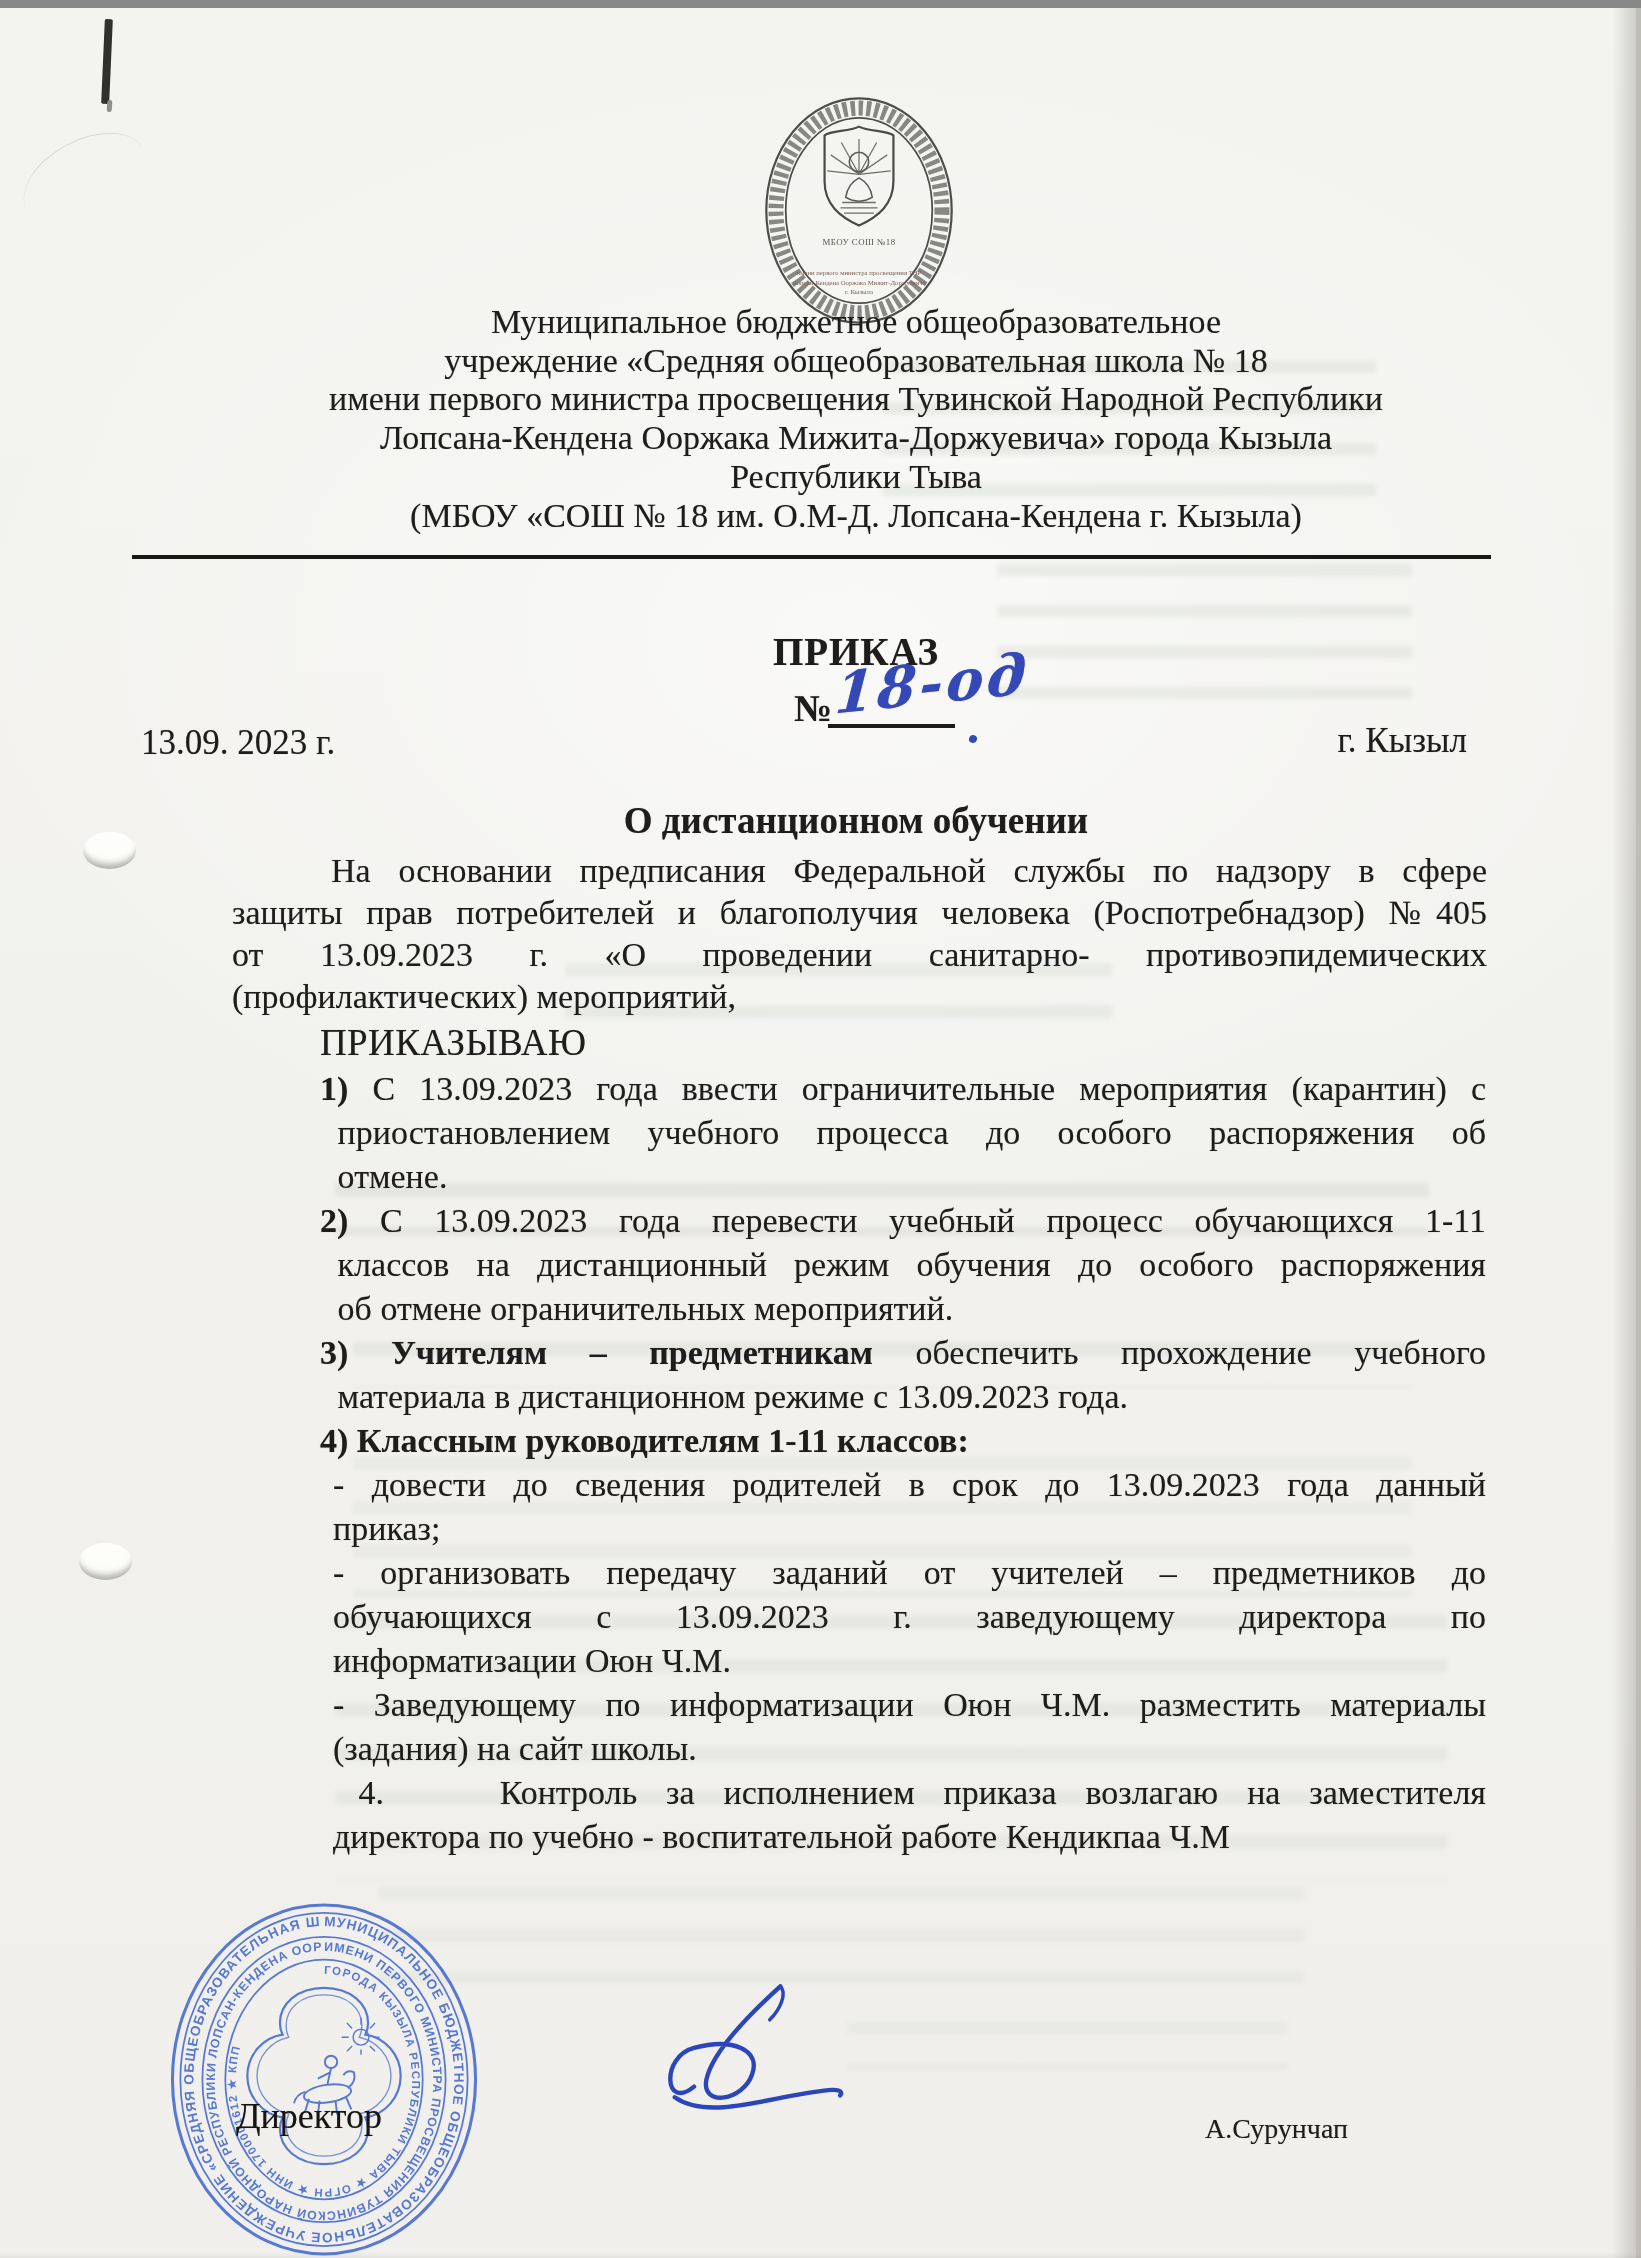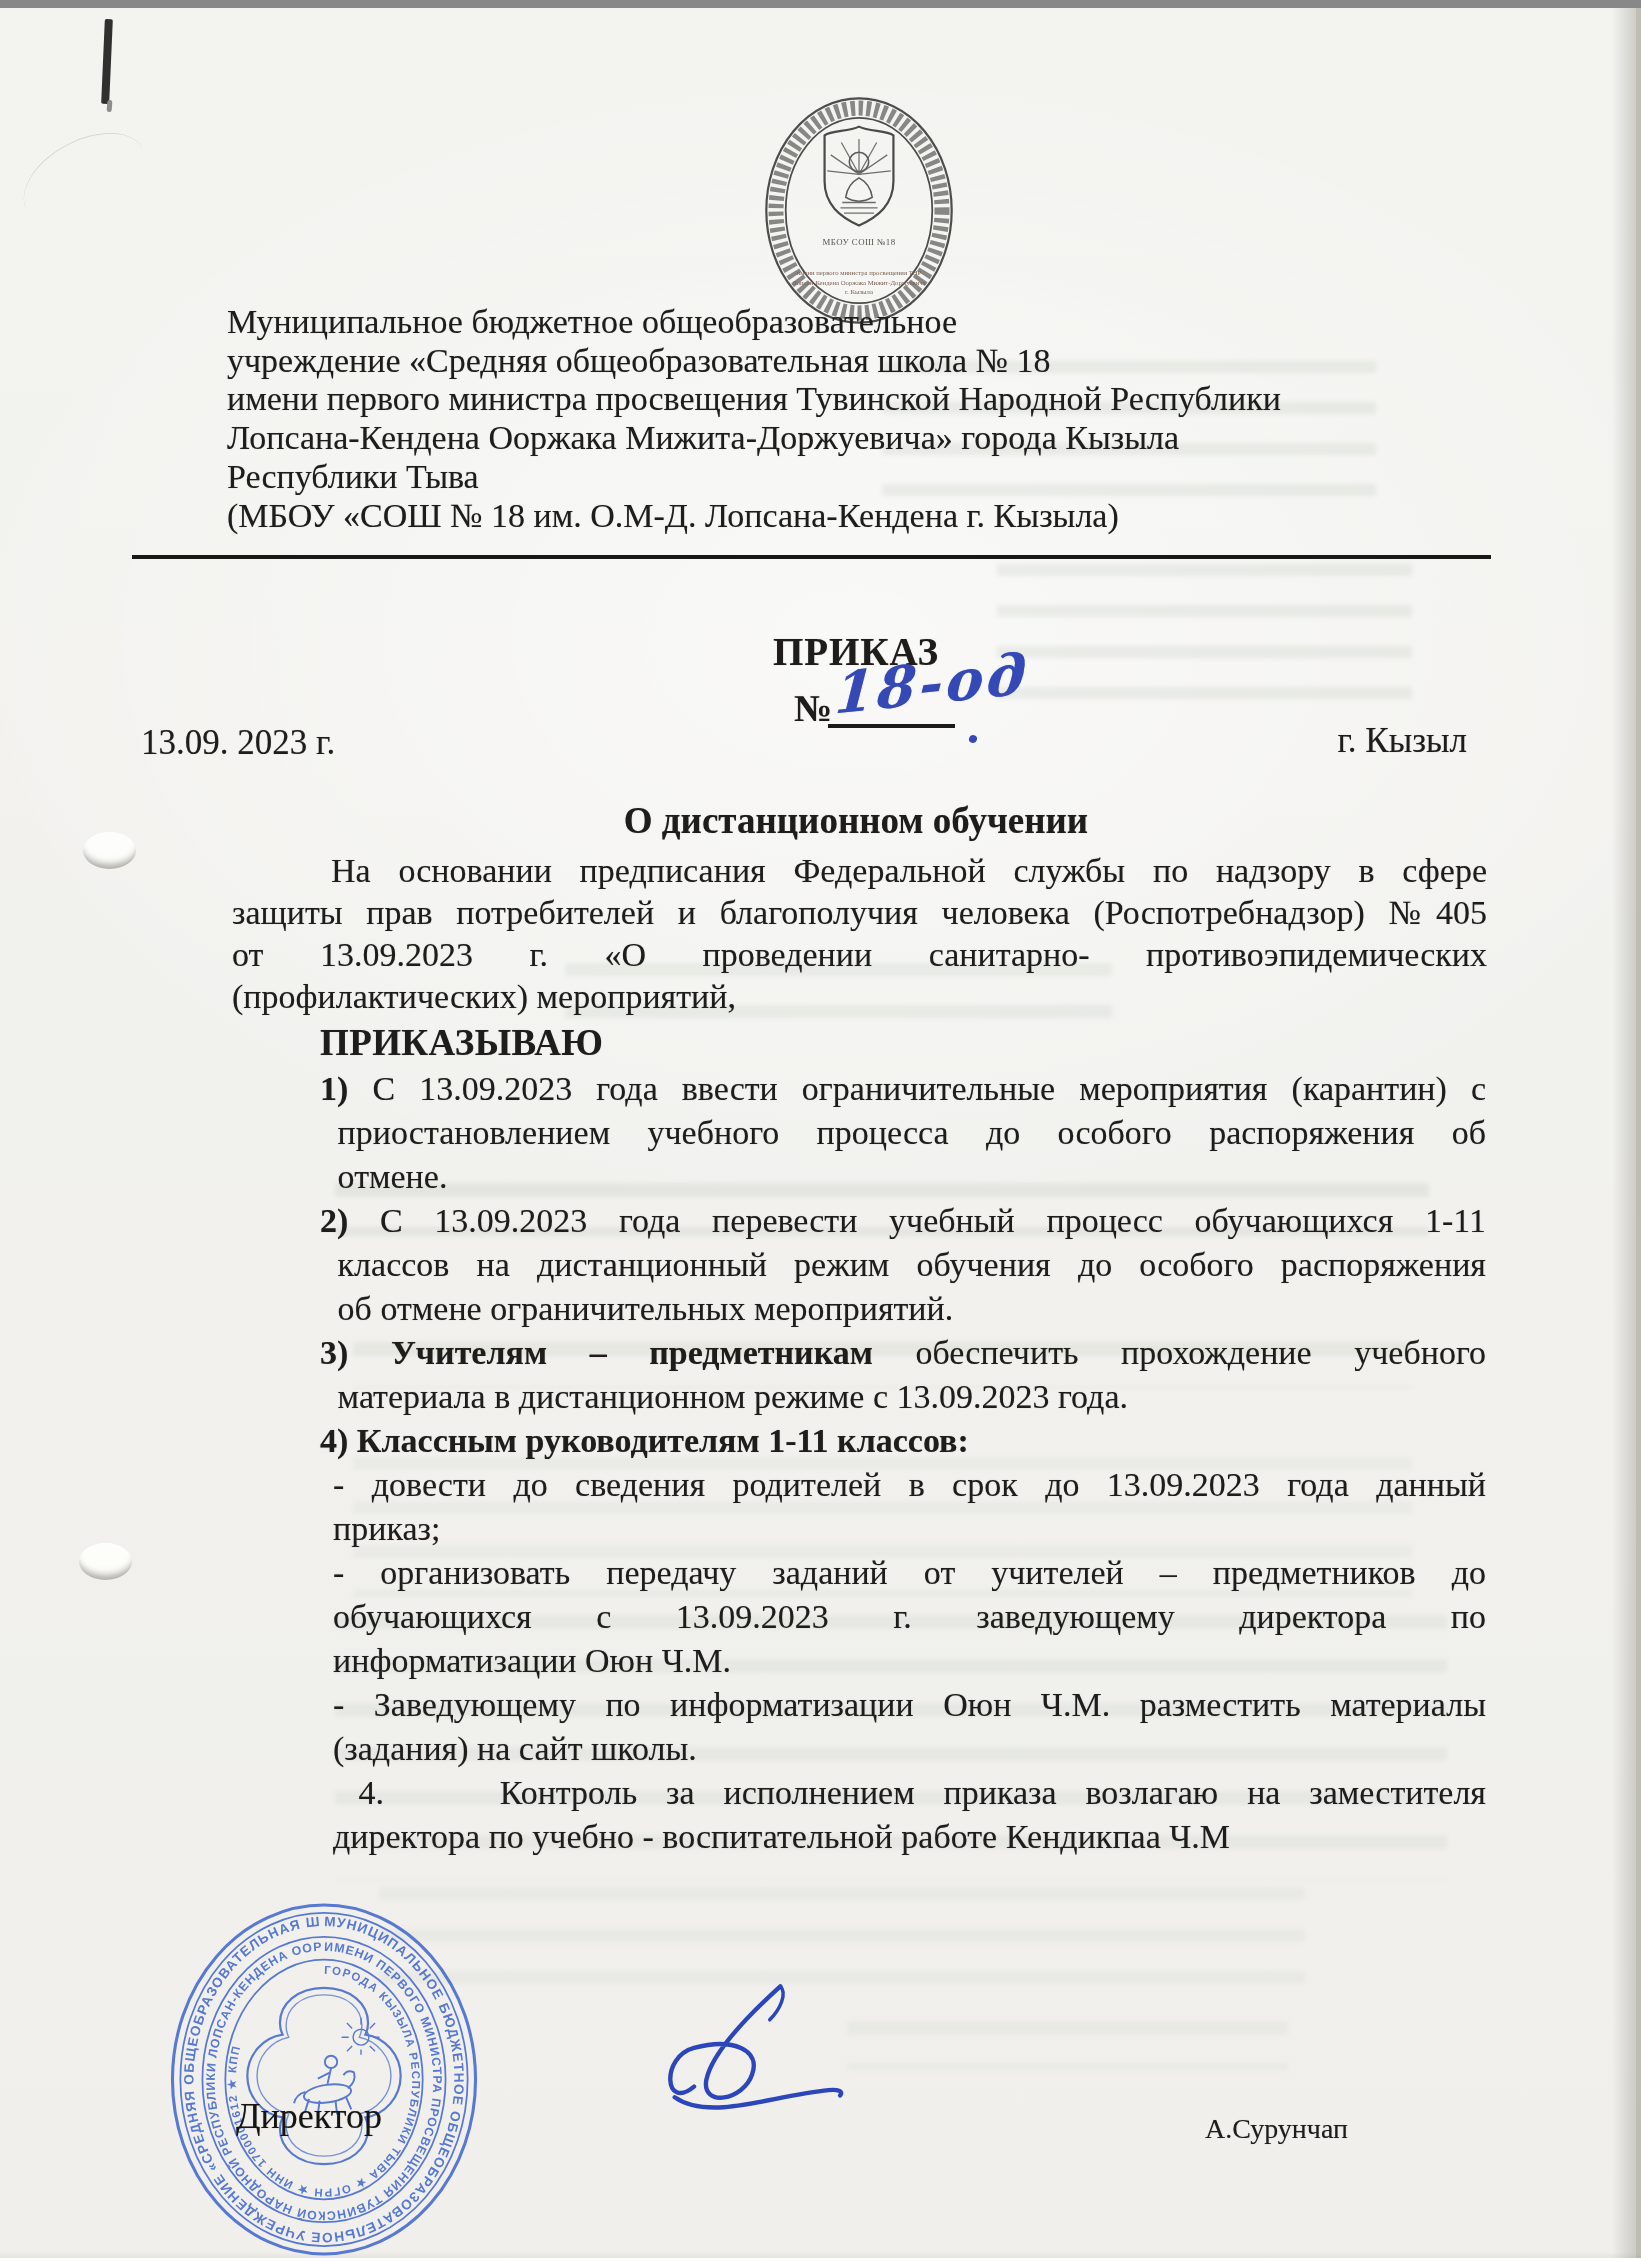--- a/index.html
+++ b/index.html
@@ -27,42 +27,42 @@
     border-radius:2.6px;transform:rotate(4deg);}
   .crease{position:absolute;left:19.4px;top:132px;width:132px;height:79px;border:0;
     border-top:1.8px solid rgba(125,125,118,.28);border-radius:50%;transform:rotate(-28deg);}
   .hole{position:absolute;width:53px;height:37px;border-radius:50%;
     background:rgba(253,253,251,.95);
     box-shadow:inset 0 -8.8px 7px -4.4px rgba(105,103,95,.55), inset 0 3.5px 5.3px -2.6px rgba(255,255,255,.9);}
   .hole1{left:83px;top:824px;}
   .hole2{left:79px;top:1535px;}
   .ghost{position:absolute;filter:blur(2.2px);pointer-events:none;}
   
-  .inst{position:absolute;left:227px;width:1288px;text-align:left;font-size:34px;line-height:39px;}
+  .inst{position:absolute;left:212px;width:1288px;text-align:center;font-size:34px;line-height:39px;}
   .rule{position:absolute;left:132px;top:547px;width:1359px;height:4.4px;background:#181816;}
   .h-center{position:absolute;left:212px;width:1288px;text-align:center;}
   .prikaz{top:621px;font-size:39px;font-weight:700;letter-spacing:0.9px;font-family:Liberation Serif, serif;}
   .subject{top:791px;font-size:37px;font-weight:700;}
   .no-group{position:absolute;left:794px;top:678px;font-size:38px;font-weight:700;}
   .no-underline{position:absolute;left:828px;top:716px;width:127px;height:4.4px;background:#1b1b19;}
   .handwritten-no{
     position:absolute;left:835px;top:642px;font-size:56px;color:#3449b6;
     font-style:italic;font-weight:700;font-family:"DejaVu Serif","Liberation Serif",serif;
     transform:rotate(-6deg) skewX(-10deg);letter-spacing:3.5px;
     text-shadow:0 0 0.9px rgba(52,73,182,.6);
   }
   .ink-dot{position:absolute;left:969px;top:727px;width:8px;height:8px;border-radius:50%;background:#3449b6;transform:rotate(20deg);}
   .dateline-date{position:absolute;left:141px;top:715px;font-size:35px;}
   .dateline-city{position:absolute;right:175px;top:713px;font-size:35px;}
   
   .preamble{position:absolute;left:232px;top:842px;width:1255px;font-size:34px;line-height:42px;}
   .preamble .ln{text-align:justify;text-align-last:justify;}
   .preamble .ln.first{text-indent:99px;}
   .preamble .ln.no-j{text-align-last:left;}
-  .resolve{position:absolute;left:320px;top:1013px;font-size:37px;font-weight:700;letter-spacing:0.4px;text-align:center;}
+  .resolve{position:absolute;left:320px;top:1013px;font-size:37px;font-weight:400;letter-spacing:0.4px;text-align:center;}
   .flow{position:absolute;left:0;top:1059px;width:1642px;font-size:34px;line-height:44px;}
   .items{margin-left:320px;width:1166px;}
   .item-line{text-align:justify;text-align-last:justify;padding-left:17.6px;}
   .item-line.first{padding-left:0;}
   .item-line.no-j{text-align-last:left;}
   .marker{font-weight:700;}
   .lead{font-weight:700;}
   .dashes{margin-left:333px;width:1153px;}
   .dash-line{text-align:justify;text-align-last:justify;}
   .dash-line.no-j{text-align-last:left;}

